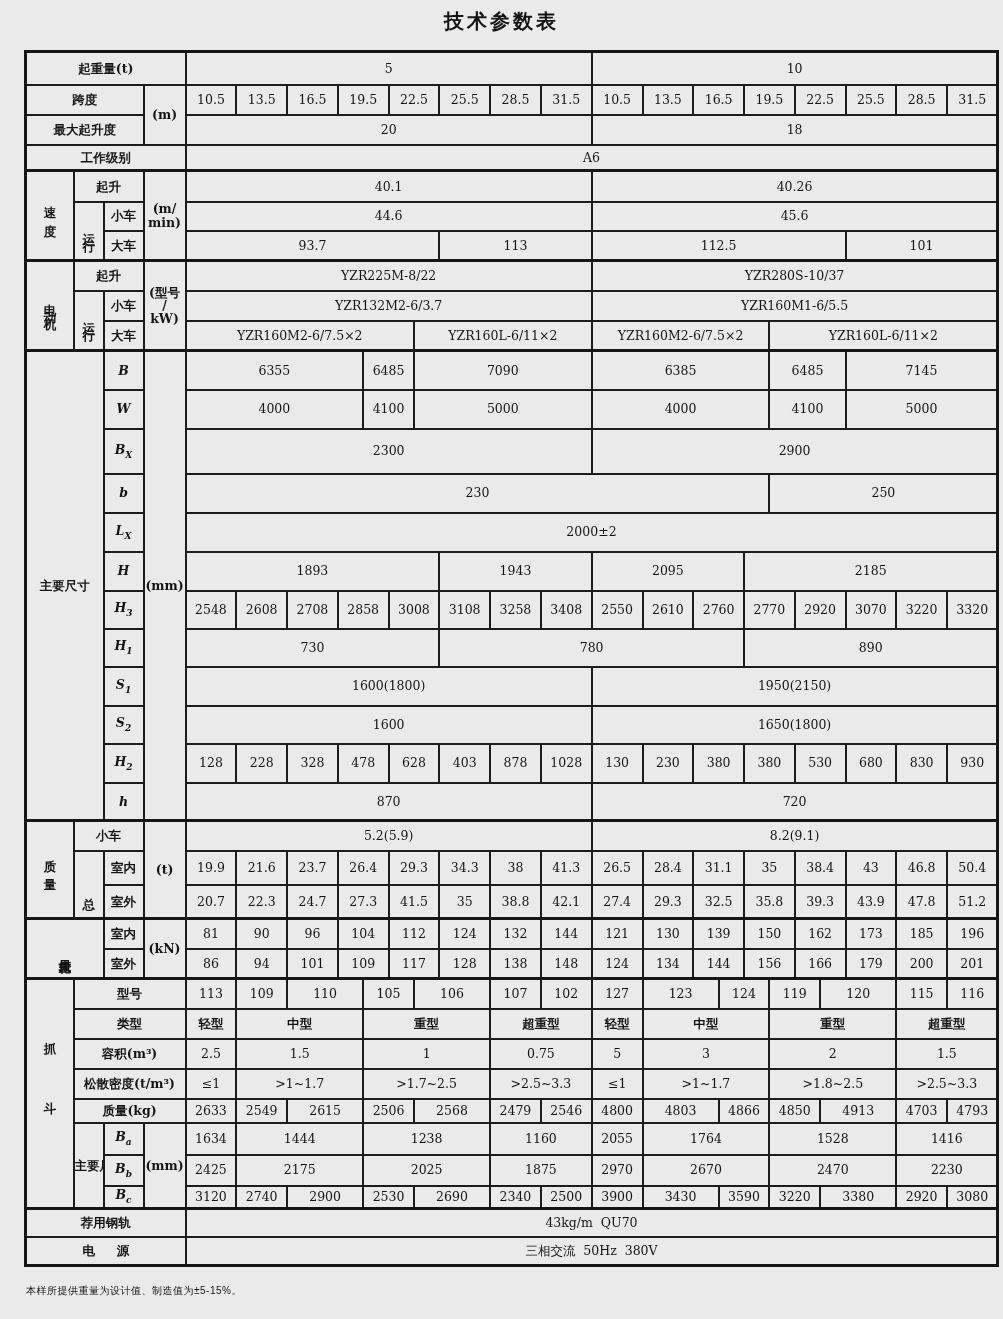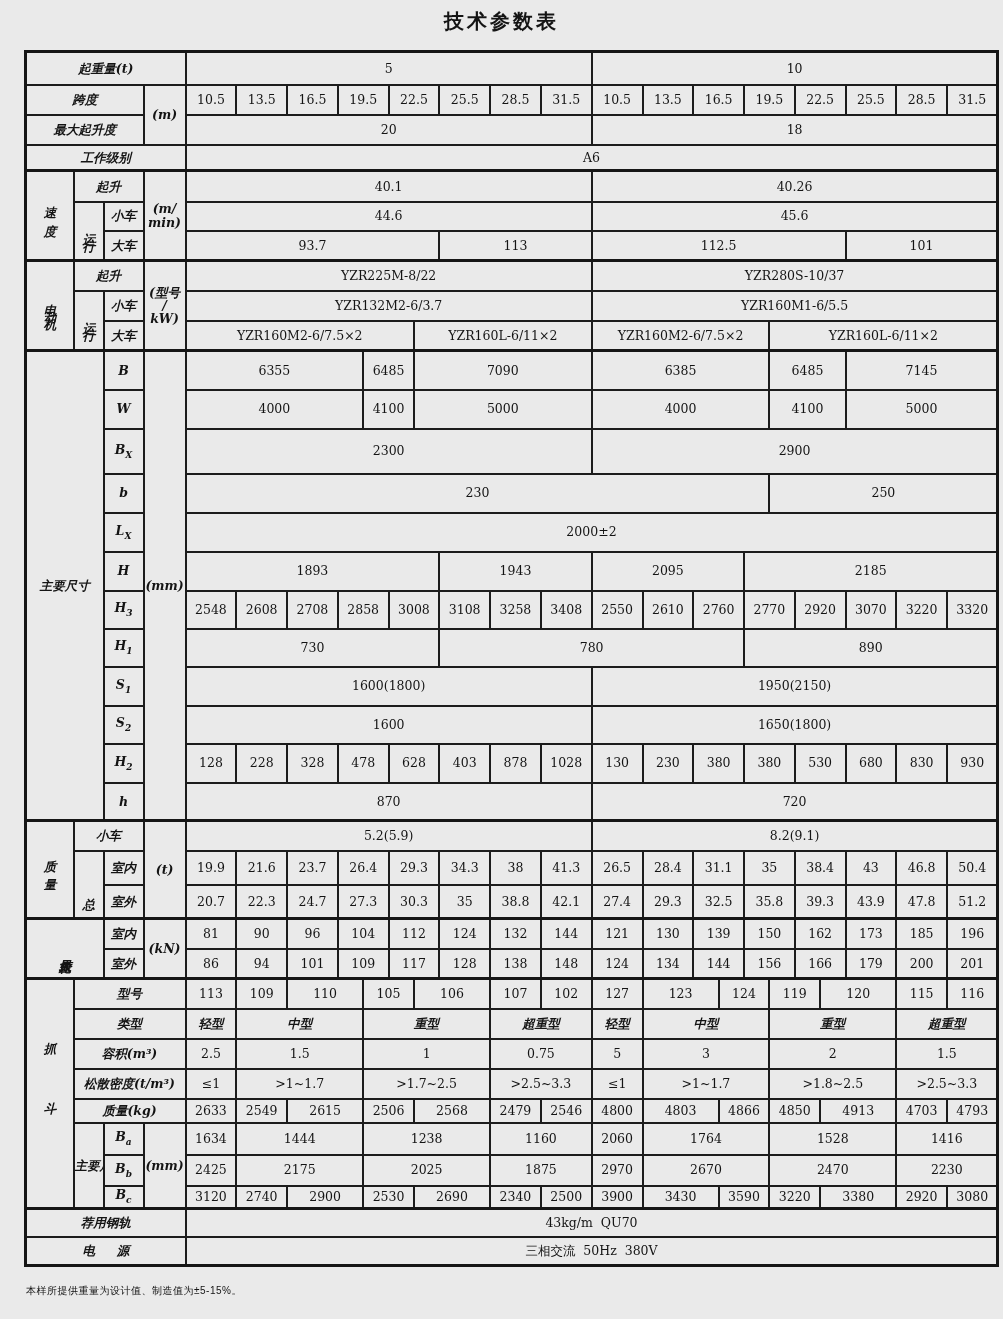--- a/index.html
+++ b/index.html
@@ -23,21 +23,21 @@
   table.spec td{
     border:2px solid #1c1c1c;
     text-align:center;vertical-align:middle;
     padding:0;overflow:hidden;
     font-family:"DejaVu Serif",serif;
     font-size:12.5px;line-height:1.05;
     white-space:nowrap;
   }
   td.lab, td.unit, td.ch{
     font-family:"Liberation Sans",sans-serif;
-    font-weight:bold;font-size:13px;white-space:normal;font-style:italic;
+    font-weight:bold;font-size:13px;white-space:normal;
   }
   td.unit{font-size:12px;}
   td.sym{
     font-family:"Liberation Serif",serif;
     font-style:italic;font-weight:bold;font-size:13.5px;
   }
   td.sym sub{font-size:9px;}
   td.m{border-left:3px solid #161616;}
   tr.bt td{border-top:3px solid #161616;}
   .vt{
@@ -300,21 +300,21 @@
           <td colspan="2">43</td>
           <td colspan="2">46.8</td>
           <td colspan="2">50.4</td>
         </tr>
         <tr style="height: 34px;">
           <td class="lab">室外</td>
           <td colspan="2">20.7</td>
           <td colspan="2">22.3</td>
           <td colspan="2">24.7</td>
           <td colspan="2">27.3</td>
-          <td colspan="2">30.3</td>
+          <td colspan="2">41.5</td>
           <td colspan="2">35</td>
           <td colspan="2">38.8</td>
           <td colspan="2">42.1</td>
           <td colspan="2" class="m">27.4</td>
           <td colspan="2">29.3</td>
           <td colspan="2">32.5</td>
           <td colspan="2">35.8</td>
           <td colspan="2">39.3</td>
           <td colspan="2">43.9</td>
           <td colspan="2">47.8</td>
@@ -429,21 +429,21 @@
           <td colspan="2">4793</td>
         </tr>
         <tr style="height: 32px;">
           <td rowspan="3" class="lab">主要尺寸</td>
           <td class="sym">B<sub>a</sub></td>
           <td rowspan="3" class="unit">(mm)</td>
           <td colspan="2">1634</td>
           <td colspan="5">1444</td>
           <td colspan="5">1238</td>
           <td colspan="4">1160</td>
-          <td colspan="2" class="m">2060</td>
+          <td colspan="2" class="m">2055</td>
           <td colspan="5">1764</td>
           <td colspan="5">1528</td>
           <td colspan="4">1416</td>
         </tr>
         <tr style="height: 31px;">
           <td class="sym">B<sub>b</sub></td>
           <td colspan="2">2425</td>
           <td colspan="5">2175</td>
           <td colspan="5">2025</td>
           <td colspan="4">1875</td>

